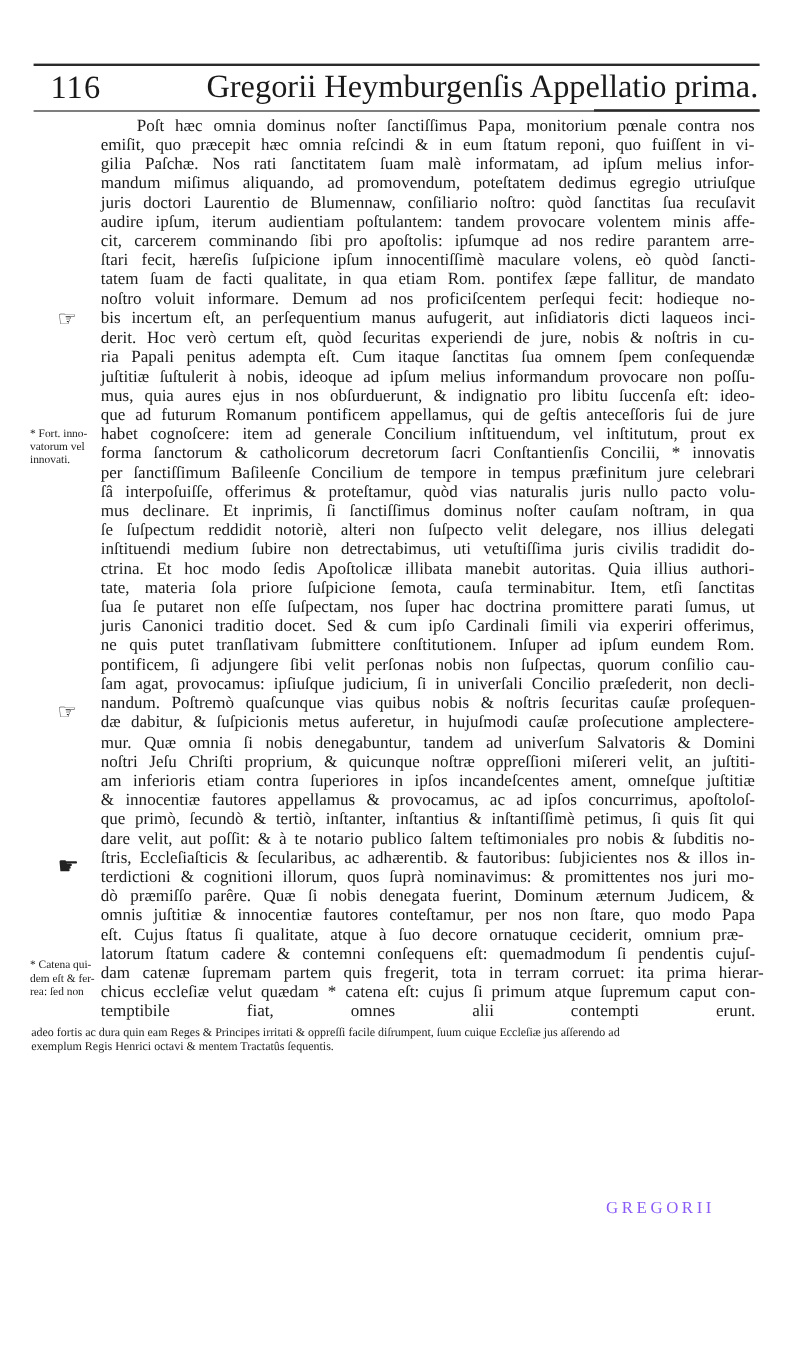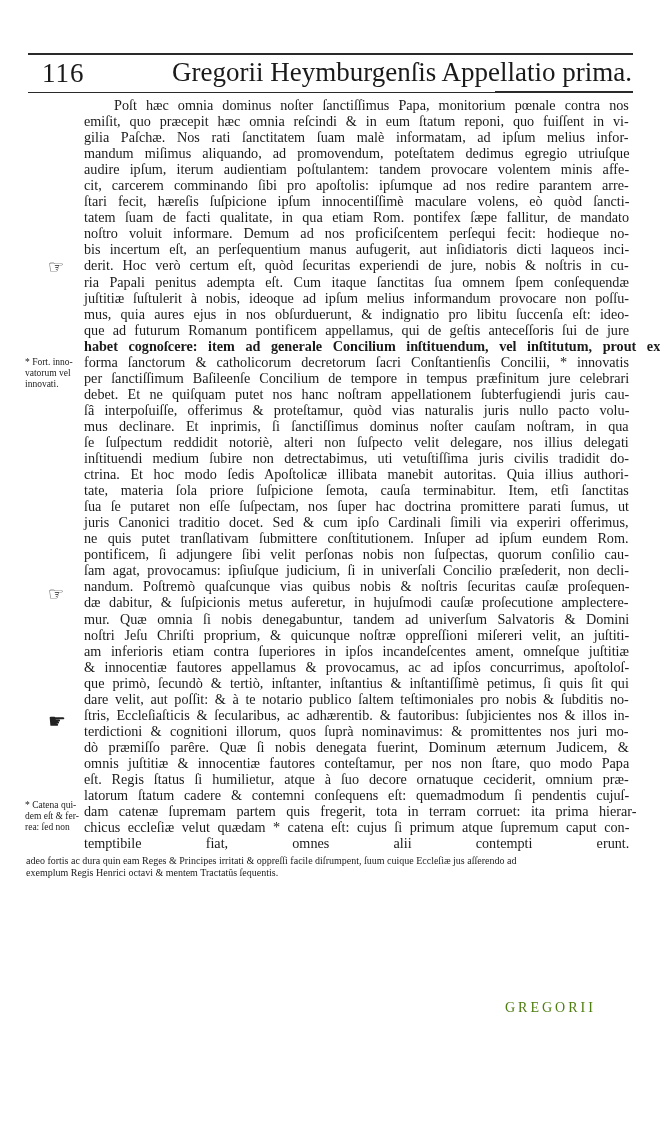--- a/index.html
+++ b/index.html
@@ -35,52 +35,52 @@
     position: absolute; left: 48px; font-size: 18px; line-height: 18px; color: #222;
   }
   .fist.up { font-size: 20px; }
   .footnote {
     position: absolute; left: 26px; top: 832px; width: 600px;
     font-family: "Liberation Serif", serif; font-size: 10px; line-height: 12px; color: #1a1a1a; margin-top: 23px;
   }
   .footnote .fline { display: block; white-space: nowrap; }
   .catchword {
     position: absolute; left: 505px; top: 1000px; font-family: "Liberation Serif", serif;
-    font-size: 14px; letter-spacing: 3px; color: #4d7c0f;
+    font-size: 14px; letter-spacing: 3px; color: #8b5cf6;
   }
 </style>
 </head>
 <body>
 
 <div class="rule top"></div>
 <div class="page-number">116</div>
 <div class="running-title">Gregorii Heymburgenſis Appellatio prima.</div>
 <div class="rule bottom"></div>
 <div class="rule bottom2"></div>
 
 <div class="body-text">
   <span class="line first" style="display: block; word-spacing: 5.5px; text-align: left; text-align-last: left;">Poſt hæc omnia dominus noſter ſanctiſſimus Papa, monitorium pœnale contra nos</span>
   <span class="line" style="display: block; word-spacing: 5.35714px; text-align: left; text-align-last: left;">emiſit, quo præcepit hæc omnia reſcindi &amp; in eum ſtatum reponi, quo fuiſſent in vi-</span>
   <span class="line" style="display: block; word-spacing: 8.09091px; text-align: left; text-align-last: left;">gilia Paſchæ. Nos rati ſanctitatem ſuam malè informatam, ad ipſum melius infor-</span>
   <span class="line" style="display: block; word-spacing: 7.5px; text-align: left; text-align-last: left;">mandum miſimus aliquando, ad promovendum, poteſtatem dedimus egregio utriuſque</span>
+  <span class="line" style="display: block; word-spacing: 6.6px; text-align: left; text-align-last: left;">juris doctori Laurentio de Blumennaw, conſiliario noſtro: quòd ſanctitas ſua recuſavit</span>
   <span class="line" style="display: block; word-spacing: 6.66667px; text-align: left; text-align-last: left;">audire ipſum, iterum audientiam poſtulantem: tandem provocare volentem minis affe-</span>
   <span class="line" style="display: block; word-spacing: 6.54545px; text-align: center; text-align-last: left;">cit, carcerem comminando ſibi pro apoſtolis: ipſumque ad nos redire parantem arre-</span>
   <span class="line" style="display: block; word-spacing: 7.5px; text-align: left; text-align-last: left;">ſtari fecit, hæreſis ſuſpicione ipſum innocentiſſimè maculare volens, eò quòd ſancti-</span>
   <span class="line" style="display: block; word-spacing: 5.84615px; text-align: left; text-align-last: left;">tatem ſuam de facti qualitate, in qua etiam Rom. pontifex ſæpe fallitur, de mandato</span>
   <span class="line" style="display: block; word-spacing: 7.5px; text-align: left; text-align-last: left;">noſtro voluit informare. Demum ad nos proficiſcentem perſequi fecit: hodieque no-</span>
   <span class="line" style="display: block; word-spacing: 5.54545px; text-align: left; text-align-last: left;">bis incertum eſt, an perſequentium manus aufugerit, aut inſidiatoris dicti laqueos inci-</span>
   <span class="line" style="display: block; word-spacing: 5.5px; text-align: left; text-align-last: left;">derit. Hoc verò certum eſt, quòd ſecuritas experiendi de jure, nobis &amp; noſtris in cu-</span>
   <span class="line" style="display: block; word-spacing: 6.90909px; text-align: left; text-align-last: left;">ria Papali penitus adempta eſt. Cum itaque ſanctitas ſua omnem ſpem conſequendæ</span>
   <span class="line" style="display: block; word-spacing: 5.27273px; text-align: center; text-align-last: left;">juſtitiæ ſuſtulerit à nobis, ideoque ad ipſum melius informandum provocare non poſſu-</span>
   <span class="line" style="display: block; word-spacing: 5.76923px; text-align: left; text-align-last: left;">mus, quia aures ejus in nos obſurduerunt, &amp; indignatio pro libitu ſuccenſa eſt: ideo-</span>
   <span class="line" style="display: block; word-spacing: 4.66667px; text-align: left; text-align-last: left;">que ad futurum Romanum pontificem appellamus, qui de geſtis anteceſſoris ſui de jure</span>
-  <span class="line" style="display: block; word-spacing: 7px; text-align: right; text-align-last: left; font-weight: bold;">habet cognoſcere: item ad generale Concilium inſtituendum, vel inſtitutum, prout ex</span>
+  <span class="line" style="display: block; word-spacing: 7px; text-align: right; text-align-last: left;">habet cognoſcere: item ad generale Concilium inſtituendum, vel inſtitutum, prout ex</span>
   <span class="line" style="display: block; word-spacing: 6.44444px; text-align: left; text-align-last: left;">forma ſanctorum &amp; catholicorum decretorum ſacri Conſtantienſis Concilii, * innovatis</span>
   <span class="line" style="display: block; word-spacing: 5.5px; text-align: left; text-align-last: left;">per ſanctiſſimum Baſileenſe Concilium de tempore in tempus præfinitum jure celebrari</span>
-  <span class="line" style="display: block; word-spacing: 5.72727px; text-align: left; text-align-last: left;">debet. Et ne quiſquam putet nos hanc noſtram appellationem ſubterfugiendi juris cau-</span>
   <span class="line" style="display: block; word-spacing: 6.63636px; text-align: left; text-align-last: left;">ſâ interpoſuiſſe, offerimus &amp; proteſtamur, quòd vias naturalis juris nullo pacto volu-</span>
   <span class="line" style="display: block; word-spacing: 7.81818px; text-align: left; text-align-last: left;">mus declinare. Et inprimis, ſi ſanctiſſimus dominus noſter cauſam noſtram, in qua</span>
   <span class="line" style="display: block; word-spacing: 7.72727px; text-align: left; text-align-last: left;">ſe ſuſpectum reddidit notoriè, alteri non ſuſpecto velit delegare, nos illius delegati</span>
   <span class="line" style="display: block; word-spacing: 6.7px; text-align: left; text-align-last: left;">inſtituendi medium ſubire non detrectabimus, uti vetuſtiſſima juris civilis tradidit do-</span>
   <span class="line" style="display: block; word-spacing: 7px; text-align: left; text-align-last: left;">ctrina. Et hoc modo ſedis Apoſtolicæ illibata manebit autoritas. Quia illius authori-</span>
   <span class="line" style="display: block; word-spacing: 9.1px; text-align: left; text-align-last: left;">tate, materia ſola priore ſuſpicione ſemota, cauſa terminabitur. Item, etſi ſanctitas</span>
   <span class="line" style="display: block; word-spacing: 5.76923px; text-align: left; text-align-last: left;">ſua ſe putaret non eſſe ſuſpectam, nos ſuper hac doctrina promittere parati ſumus, ut</span>
   <span class="line" style="display: block; word-spacing: 5.66667px; text-align: left; text-align-last: left;">juris Canonici traditio docet. Sed &amp; cum ipſo Cardinali ſimili via experiri offerimus,</span>
   <span class="line" style="display: block; word-spacing: 6.7px; text-align: left; text-align-last: left;">ne quis putet tranſlativam ſubmittere conſtitutionem. Inſuper ad ipſum eundem Rom.</span>
   <span class="line" style="display: block; word-spacing: 6.09091px; text-align: left; text-align-last: left;">pontificem, ſi adjungere ſibi velit perſonas nobis non ſuſpectas, quorum conſilio cau-</span>
@@ -90,21 +90,21 @@
   <span class="line" style="display: block; word-spacing: 6.81818px; text-align: left; text-align-last: left;">mur. Quæ omnia ſi nobis denegabuntur, tandem ad univerſum Salvatoris &amp; Domini</span>
   <span class="line" style="display: block; word-spacing: 6.18182px; text-align: left; text-align-last: left;">noſtri Jeſu Chriſti proprium, &amp; quicunque noſtræ oppreſſioni miſereri velit, an juſtiti-</span>
   <span class="line" style="display: block; word-spacing: 6px; text-align: left; text-align-last: left;">am inferioris etiam contra ſuperiores in ipſos incandeſcentes ament, omneſque juſtitiæ</span>
   <span class="line" style="display: block; word-spacing: 5.9px; text-align: left; text-align-last: left;">&amp; innocentiæ fautores appellamus &amp; provocamus, ac ad ipſos concurrimus, apoſtoloſ-</span>
   <span class="line" style="display: block; word-spacing: 4.46154px; text-align: left; text-align-last: left;">que primò, ſecundò &amp; tertiò, inſtanter, inſtantius &amp; inſtantiſſimè petimus, ſi quis ſit qui</span>
   <span class="line" style="display: block; word-spacing: 3.06667px; text-align: left; text-align-last: left;">dare velit, aut poſſit: &amp; à te notario publico ſaltem teſtimoniales pro nobis &amp; ſubditis no-</span>
   <span class="line" style="display: block; word-spacing: 3.25px; text-align: left; text-align-last: left;">ſtris, Eccleſiaſticis &amp; ſecularibus, ac adhærentib. &amp; fautoribus: ſubjicientes nos &amp; illos in-</span>
   <span class="line" style="display: block; word-spacing: 4.72727px; text-align: left; text-align-last: left;">terdictioni &amp; cognitioni illorum, quos ſuprà nominavimus: &amp; promittentes nos juri mo-</span>
   <span class="line" style="display: block; word-spacing: 6.81818px; text-align: left; text-align-last: left;">dò præmiſſo parêre. Quæ ſi nobis denegata fuerint, Dominum æternum Judicem, &amp;</span>
   <span class="line" style="display: block; word-spacing: 5.75px; text-align: left; text-align-last: left;">omnis juſtitiæ &amp; innocentiæ fautores conteſtamur, per nos non ſtare, quo modo Papa</span>
-  <span class="line" style="display: block; word-spacing: 6.33333px; text-align: left; text-align-last: left;">eſt. Regis ſtatus ſi humilietur, atque à ſuo decore ornatuque ceciderit, omnium præ-</span>
+  <span class="line" style="display: block; word-spacing: 6.33333px; text-align: left; text-align-last: left;">eſt. Cujus ſtatus ſi qualitate, atque à ſuo decore ornatuque ceciderit, omnium præ-</span>
   <span class="line" style="display: block; word-spacing: 6.3px; text-align: left; text-align-last: left;">latorum ſtatum cadere &amp; contemni conſequens eſt: quemadmodum ſi pendentis cujuſ-</span>
   <span class="line" style="display: block; word-spacing: 6.83333px; text-align: left; text-align-last: left;">dam catenæ ſupremam partem quis fregerit, tota in terram corruet: ita prima hierar-</span>
   <span class="line" style="display: block; word-spacing: 3.92308px; text-align: left; text-align-last: left;">chicus eccleſiæ velut quædam * catena eſt: cujus ſi primum atque ſupremum caput con-</span>
   <span class="line" style="display: block; word-spacing: 60.6px; text-align: left; text-align-last: left;">temptibile fiat, omnes alii contempti erunt.</span>
   <span class="line last"></span>
 </div>
 
 <div class="fist" style="top:258px;">☞</div>
 <div class="fist" style="top:585px;">☞</div>
 <div class="fist up" style="top:712px;">☛</div>

